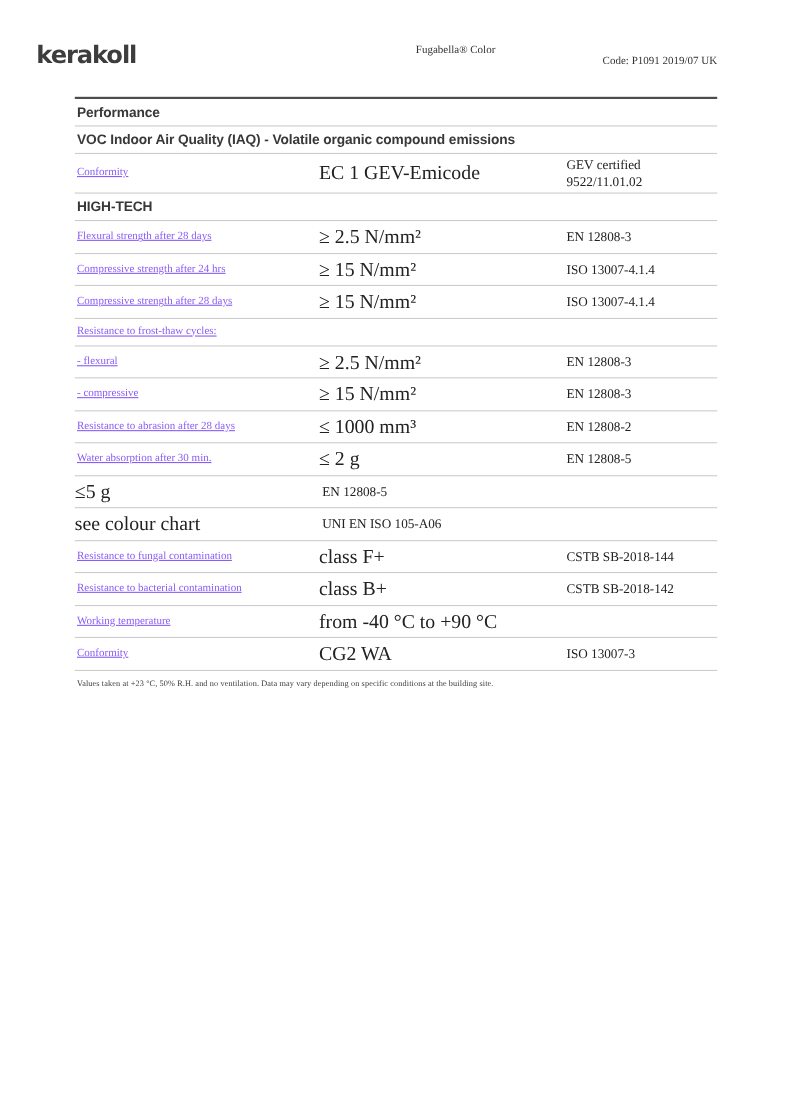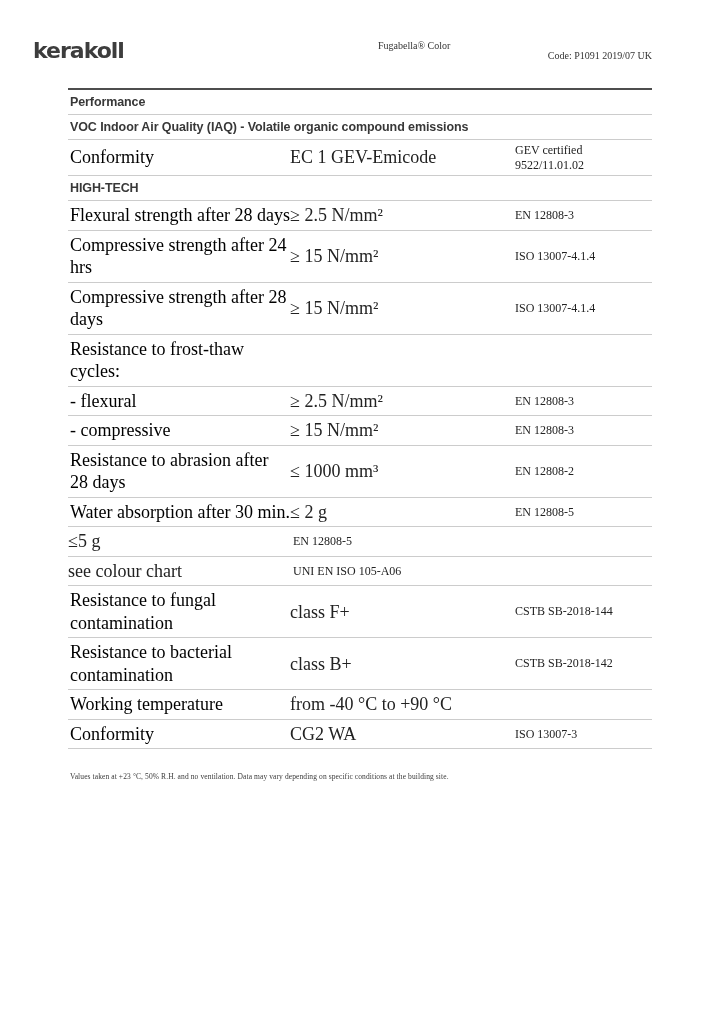--- a/index.html
+++ b/index.html
@@ -32,27 +32,27 @@
     display:flex; align-items:center;
     min-height:25px; padding:3px 0;
     border-bottom:1px solid #cccccc;
   }
   .trow.section { min-height:25px; }
   .sec {
     font-family:"Liberation Sans", sans-serif;
     font-weight:bold; font-size:12.5px; letter-spacing:-0.1px;
     color:#383838; padding-left:2px;
   }
-  .c1 { flex:0 0 222px; font-size:18px; color:#000000; padding-left:2px; line-height:1.25; }
+  .c1 { flex:0 0 222px; font-size:10px; color:#8b5cf6; padding-left:2px; line-height:1.25;text-decoration:underline; }
   .c2 { flex:0 0 225px; font-size:18px; color:#222; line-height:1.25; }
   .c3 { flex:1 1 auto;  font-size:12px; color:#222; line-height:1.22; }
 
   
   .footnote {
-    margin:23px 0 0 70px;
+    margin:7px 0 0 70px;
     font-size:7.5px; color:#3a3a3a; letter-spacing:0.1px;
   }
 </style>
 </head>
 <body>
 
 <header class="page-header">
   <div class="logo">kerakoll</div>
   <div class="product-name">Fugabella® Color</div>
   <div class="doc-code">Code: P1091 2019/07 UK</div>

